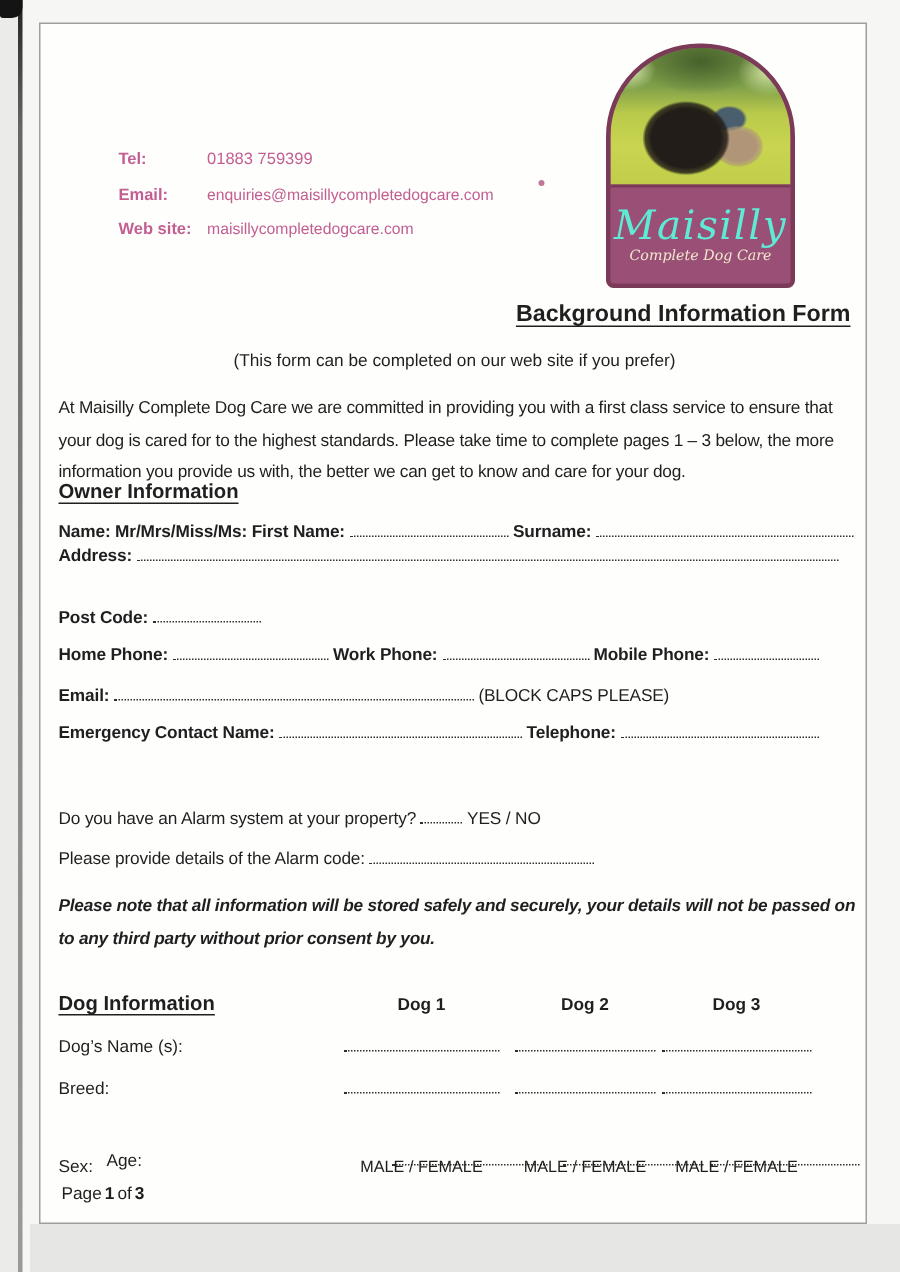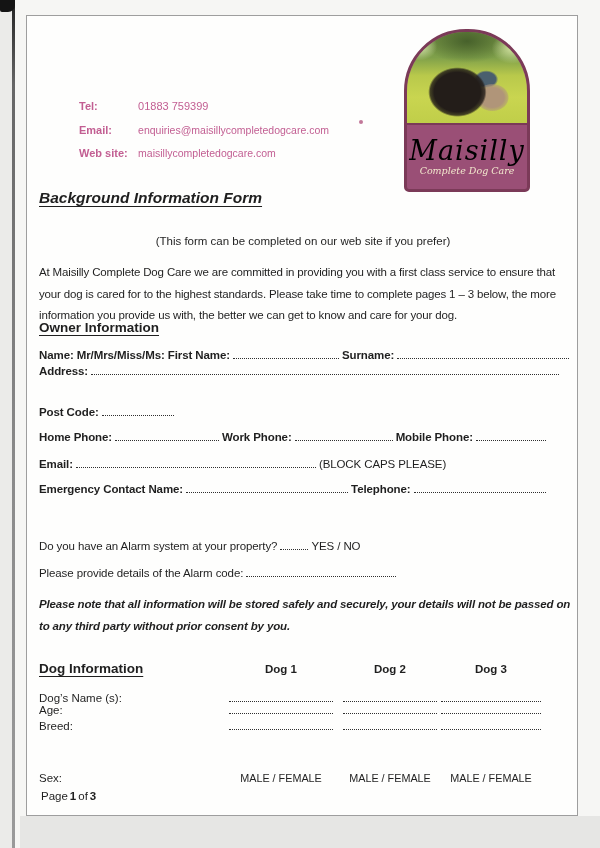--- a/index.html
+++ b/index.html
@@ -35,25 +35,25 @@
       radial-gradient(ellipse 40px 34px at 42% 66%, #231d19 58%, rgba(35,29,25,.8) 68%, rgba(35,29,25,0) 73%),
       radial-gradient(ellipse 23px 19px at 71% 72%, #b09579 52%, rgba(176,149,121,.55) 68%, rgba(176,149,121,0) 73%),
       radial-gradient(ellipse 16px 12px at 66% 52%, #4a5f6e 60%, rgba(74,95,110,0) 75%),
       radial-gradient(ellipse 26px 20px at 10% 16%, #dce9b4 0%, rgba(220,233,180,0) 70%),
       radial-gradient(ellipse 30px 22px at 88% 18%, #d2e2a2 0%, rgba(210,226,162,0) 70%),
       radial-gradient(ellipse 55px 28px at 50% 10%, #47612b 0%, rgba(71,97,43,0) 78%),
       linear-gradient(180deg,#6d8a41 0%,#7fa04a 28%,#b9c94b 48%,#c9d550 72%,#c0ce49 100%);
   }
   .logo-banner { width:100%; height:63px; display:flex; flex-direction:column; align-items:center; justify-content:center; }
   .logo-brand { font-family:"DejaVu Serif", serif; font-style:italic; font-size:27px; line-height:26px;
-                color:#000000; letter-spacing:1px; }
+                color:#5eead4; letter-spacing:1px; }
   .logo-tagline { font-family:"DejaVu Serif", serif; font-style:italic; font-size:9.5px; color:#f2e8cd; margin-top:1px; }
 
   
-  .title-wrap { left:12px; top:173px; width:528px; text-align:left;font-style:italic; }
+  .title-wrap { left:12px; top:185px; width:528px; text-align:right; }
   .title { font-size:15.5px; font-weight:bold; text-decoration:underline; text-underline-offset:3px; }
   .subtitle-wrap { left:12px; top:219px; width:528px; text-align:center; font-size:11.5px; }
   .intro { left:12px; top:246px; width:534px; font-size:11.5px; line-height:21.5px; letter-spacing:-0.15px; }
 
   .sec-heading { font-size:13.5px; font-weight:bold; text-decoration:underline; text-underline-offset:3px; }
   .owner-heading { left:12px; top:304px; }
 
   .frow { left:12px; width:534px; font-size:11.5px; white-space:nowrap; letter-spacing:-0.1px; }
   .dl { display:inline-block; height:9px; border-bottom:1.6px dotted #2f2f2f; margin:0 3px; }
 
@@ -64,21 +64,21 @@
              font-weight:bold; font-style:italic; letter-spacing:-0.15px; }
 
   
   .dog-row { left:12px; width:534px; display:flex; align-items:baseline; font-size:11.5px; }
   .dog-label { width:190px; }
   .dog-c { text-align:center; }
   .dog-c1 { width:104px; margin-right:10px; }
   .dog-c2 { width:94px; margin-right:4px; }
   .dog-c3 { width:100px; }
   .dog-hrow { top:645px; font-weight:bold; }
-  .dr-name { top:676px; } .dr-breed { top:704px; } .dr-age { top:688px; } .dr-sex { top:756px; }
+  .dr-name { top:676px; } .dr-breed { top:704px; } .dr-age { top:752px;justify-content:flex-end; } .dr-sex { top:756px; }
   .cell-dl { display:block; height:9px; border-bottom:1.6px dotted #2f2f2f; width:100%; }
   .sex-val { font-size:10.8px; }
 
   .footer { left:12px; top:774px; width:528px; text-align:left; font-size:11.5px; }
   .footer span { margin:0 2px; }
 </style>
 </head>
 <body>
 
 <div class="strip-left"></div>

